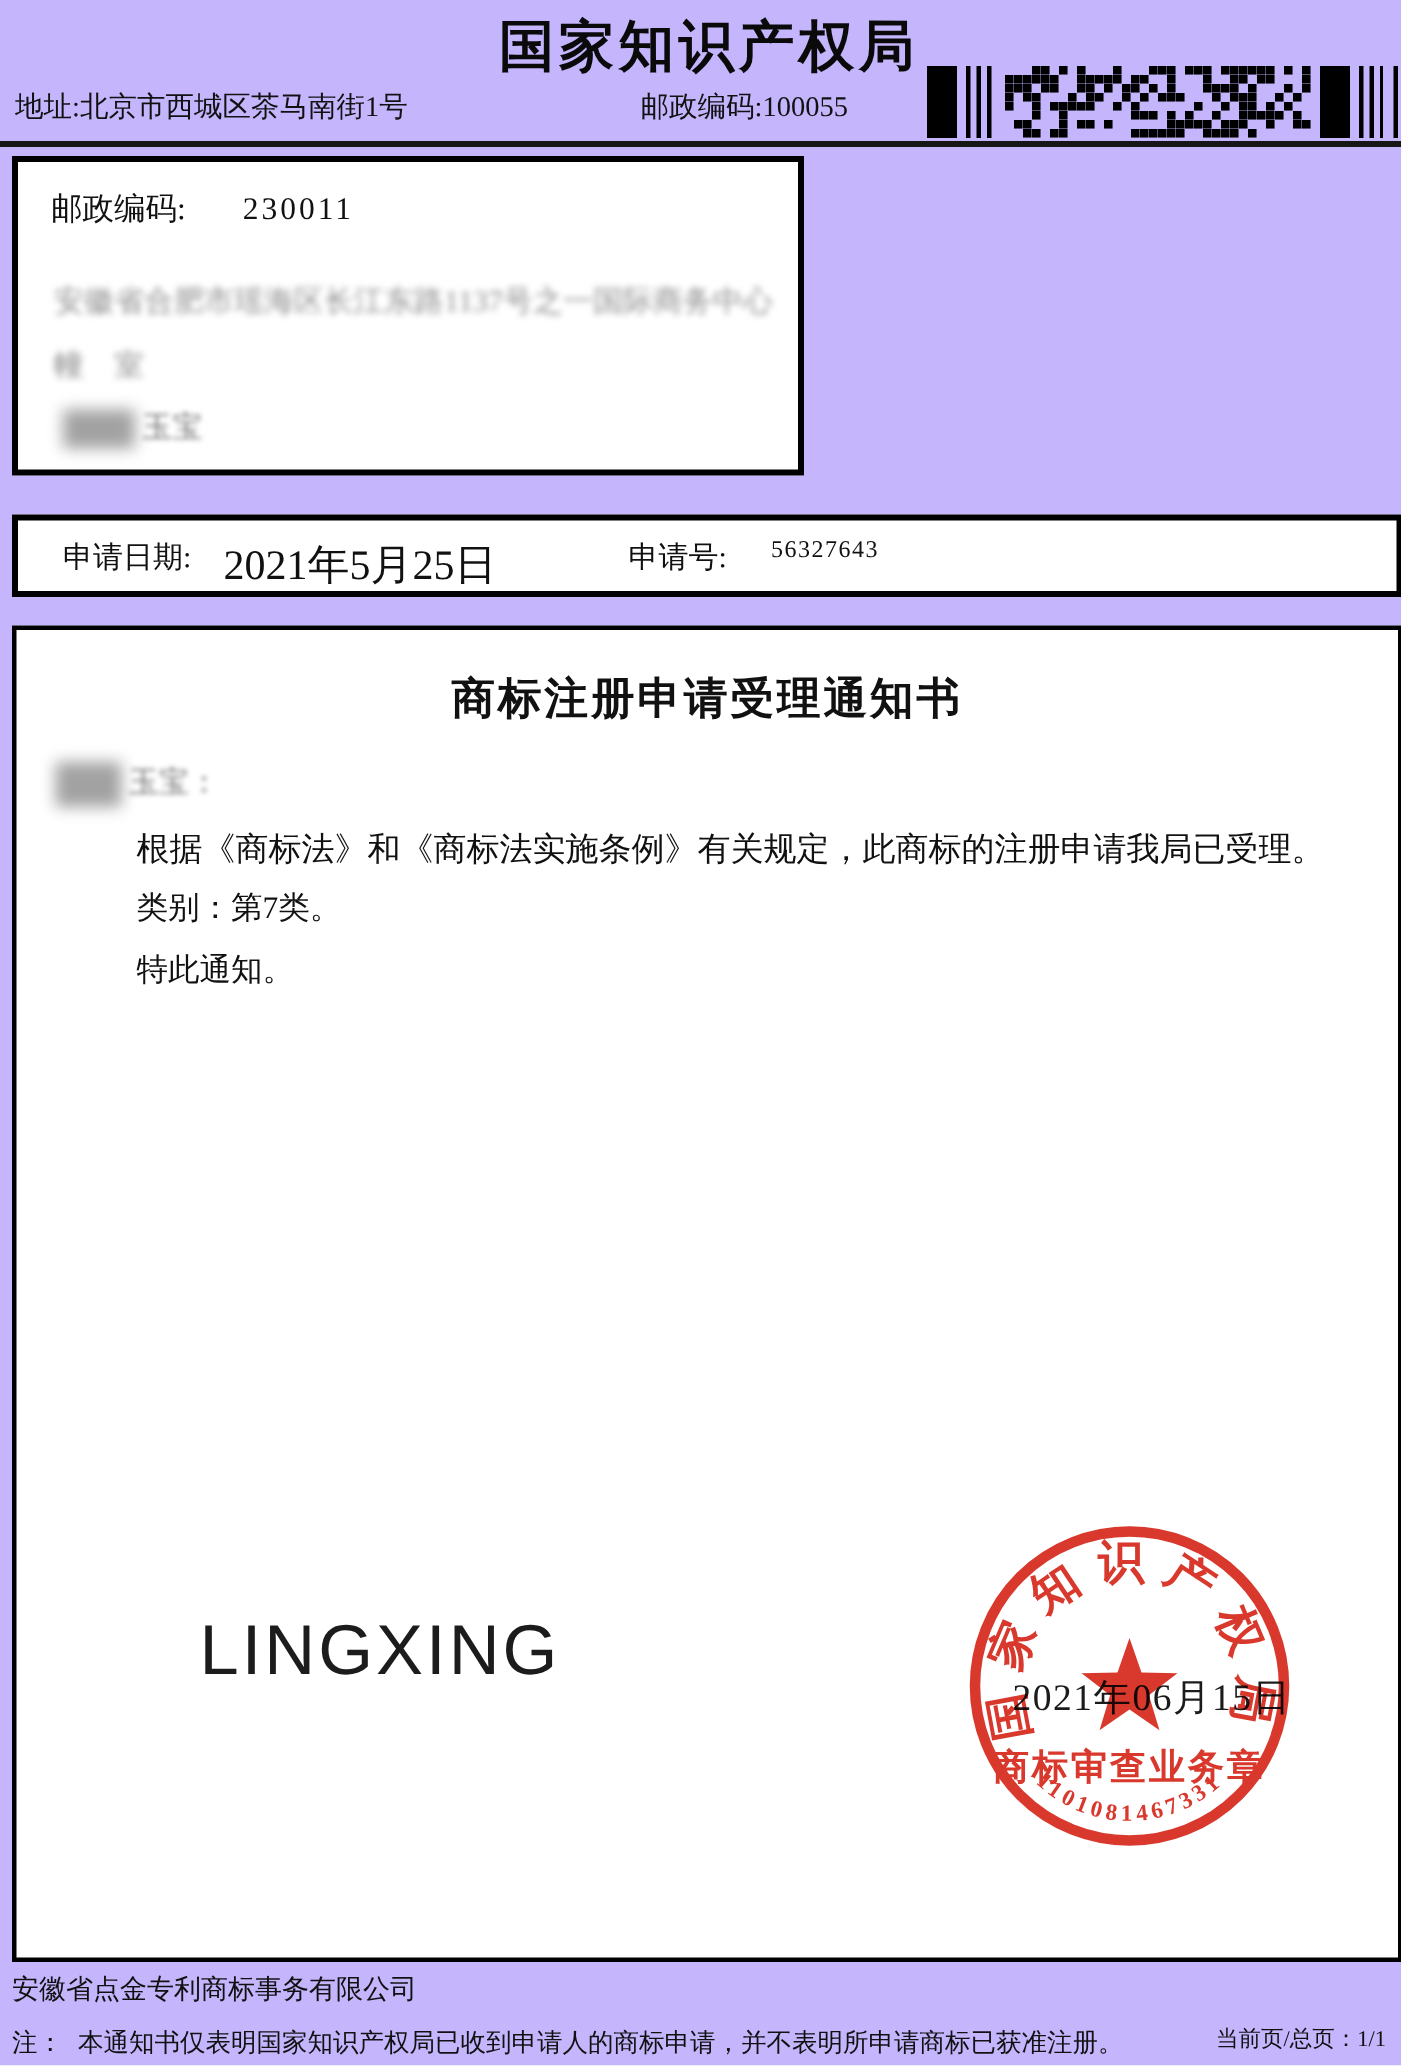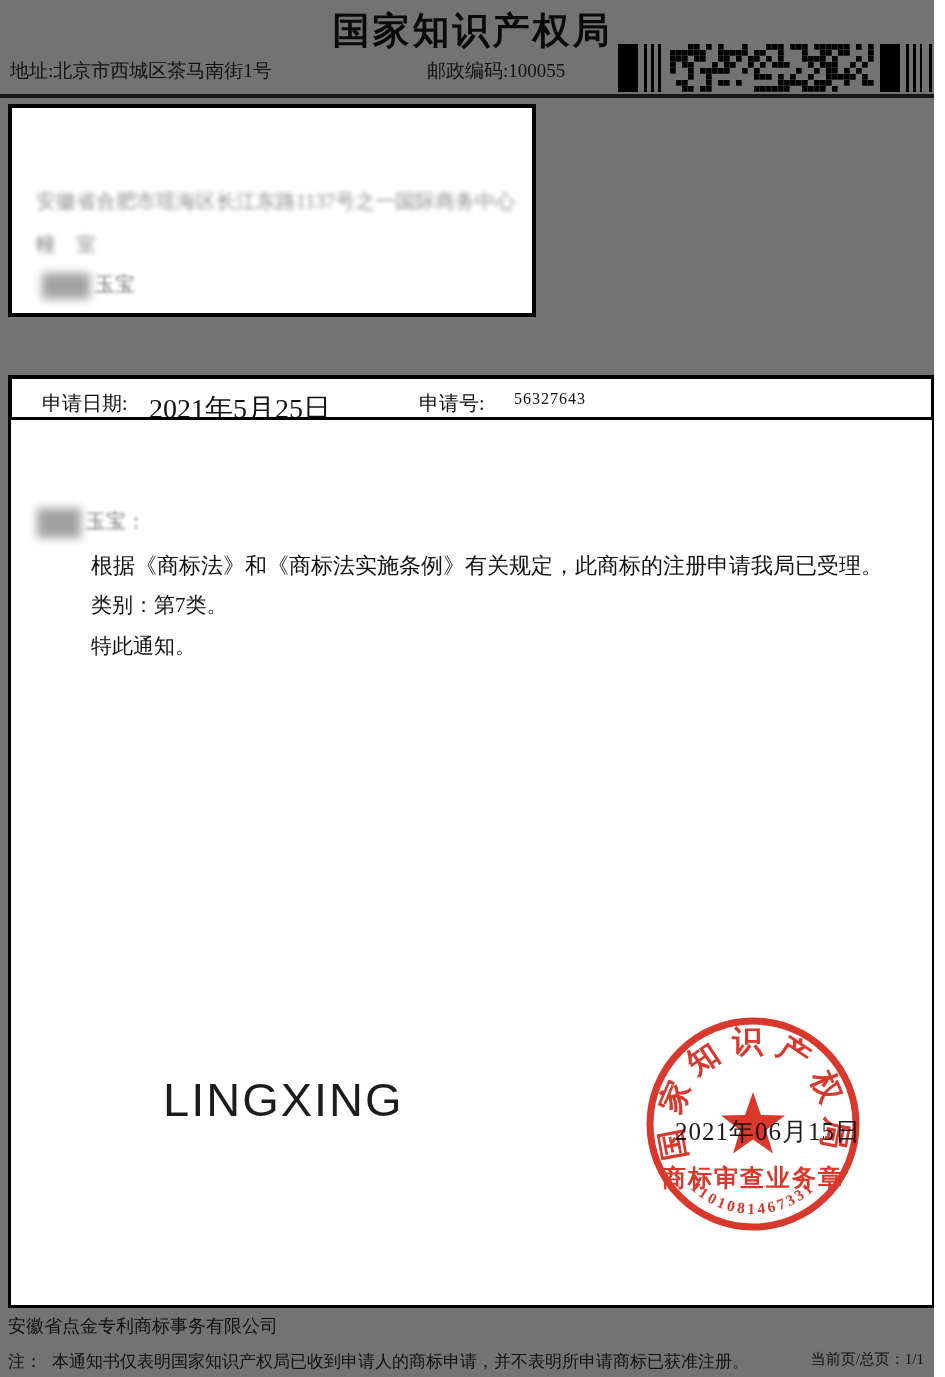--- a/index.html
+++ b/index.html
@@ -1,34 +1,34 @@
 <!DOCTYPE html>
 <html><head>
 <meta charset="utf-8">
 <style>
   html,body { margin:0; padding:0; background:#ffffff; }
   .page {
-    position:relative; width:934px; height:1377px; background:#737373;
+    position:relative; width:934px; height:1377px; background:#c4b5fd;
     font-family:"Liberation Serif", serif; color:#111; overflow:hidden;
   }
   .abs { position:absolute; }
 
   
   .hd-title { top:6px; left:0; width:945px; text-align:center;
     font-size:37px; font-weight:700; letter-spacing:3px; color:#0a0a0a; }
   .hd-address { top:58px; left:10px; font-size:19px; }
   .hd-postal { top:58px; left:405px; font-size:19px;margin-left:22px; }
   .hd-barcode { top:44px; left:618px; width:322px; height:48px; }
   .hd-rule { top:94px; left:0; width:945px; height:4px; background:#161616; }
 
   
   .box { position:absolute; border:4px solid #000; background:#fff; }
   .recipient-box { left:8px; top:104px; width:520px; height:205px; }
   .docnum-box { left:556px; top:112px; width:372px; height:197px; }
-  .meta-box { left:8px; top:343px; width:919px; height:47px;margin-top:32px; }
+  .meta-box { left:8px; top:343px; width:919px; height:47px; }
   .notice-box { left:8px; top:417px; width:921px; height:885px; border-width:3px; }
 
   .postal-row { left:22px; top:17px; font-size:21px; }
   .postal-row .val { margin-left:38px; letter-spacing:2px; }
 
   .blur-text { filter:blur(2.2px); color:#8d8d8d; }
   .blur-text-dark { filter:blur(1.6px); color:#6f6f6f; }
   .blur-block { display:inline-block; background:#a2a2a2; filter:blur(5px); vertical-align:middle; }
 
   .r-address { left:24px; top:72px; width:486px; font-size:20px; line-height:43px; }
@@ -43,21 +43,21 @@
   .m-no-value { left:502px; top:11px; font-size:16px; letter-spacing:1px; }
 
   
   .n-title { left:0; top:26px; width:100%; text-align:center;
     font-size:29px; font-weight:600; letter-spacing:2px; }
   .n-addressee { left:26px; top:88px; font-size:20px; }
   .n-p1 { left:80px; top:131px; font-size:22px; }
   .n-p2 { left:80px; top:171px; font-size:21px; }
   .n-p3 { left:80px; top:212px; font-size:21px; }
   .n-trademark { left:122px; top:652px; font-size:47px; letter-spacing:2px;
-    font-family:"Liberation Sans", sans-serif; font-weight:500; color:#1c1c1c;margin-left:30px; }
+    font-family:"Liberation Sans", sans-serif; font-weight:500; color:#1c1c1c; }
   .n-sealdate { left:664px; top:695px; font-size:25px; color:#1b1b1b; letter-spacing:1px; }
   .n-seal { left:630px; top:592px; width:224px; height:224px;
     mix-blend-mode:multiply; opacity:0.93; }
 
   
   .f-agency { left:8px; top:1314px; font-size:18px; }
   .f-note { left:8px; top:1350px; font-size:17px; }
   .f-note .lbl { margin-right:10px; }
   .f-page { right:10px; top:1350px; font-size:15px; text-align:right; }
 
@@ -220,36 +220,40 @@
     <rect x="288" y="0" width="3" height="48"></rect>
     <rect x="295" y="0" width="3" height="48"></rect>
     <rect x="302" y="0" width="2" height="48"></rect>
     <rect x="311" y="0" width="3" height="48"></rect>
     <rect x="318" y="0" width="3" height="48"></rect>
   </svg>
 
   <div class="abs hd-rule"></div>
 
   <div class="box recipient-box">
+    <div class="abs postal-row">
+      <span>邮政编码:</span><span class="val">230011</span>
+    </div>
     <div class="abs r-address blur-text">安徽省合肥市瑶海区长江东路1137号之一国际商务中心　幢　室</div>
     <div class="abs r-name">
       <span class="blur-block" style="width:48px;height:26px;"></span>
       <span class="blur-text-dark">玉宝</span>
     </div>
   </div>
 
 
   <div class="box meta-box">
     <span class="abs m-date-label">申请日期:</span>
     <span class="abs m-date-value">2021年5月25日</span>
     <span class="abs m-no-label">申请号:</span>
     <span class="abs m-no-value">56327643</span>
   </div>
 
   <div class="box notice-box">
+    <div class="abs n-title">商标注册申请受理通知书</div>
 
     <div class="abs n-addressee">
       <span class="blur-block" style="width:44px;height:30px;"></span>
       <span class="blur-text-dark">玉宝：</span>
     </div>
 
     <div class="abs n-p1">根据《商标法》和《商标法实施条例》有关规定，此商标的注册申请我局已受理。</div>
     <div class="abs n-p2">类别：第7类。</div>
     <div class="abs n-p3">特此通知。</div>
 

